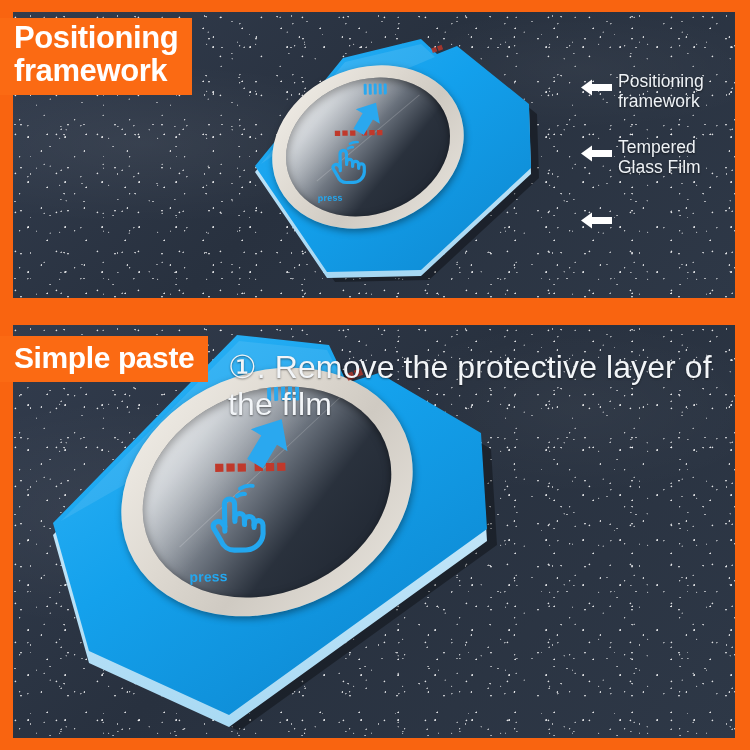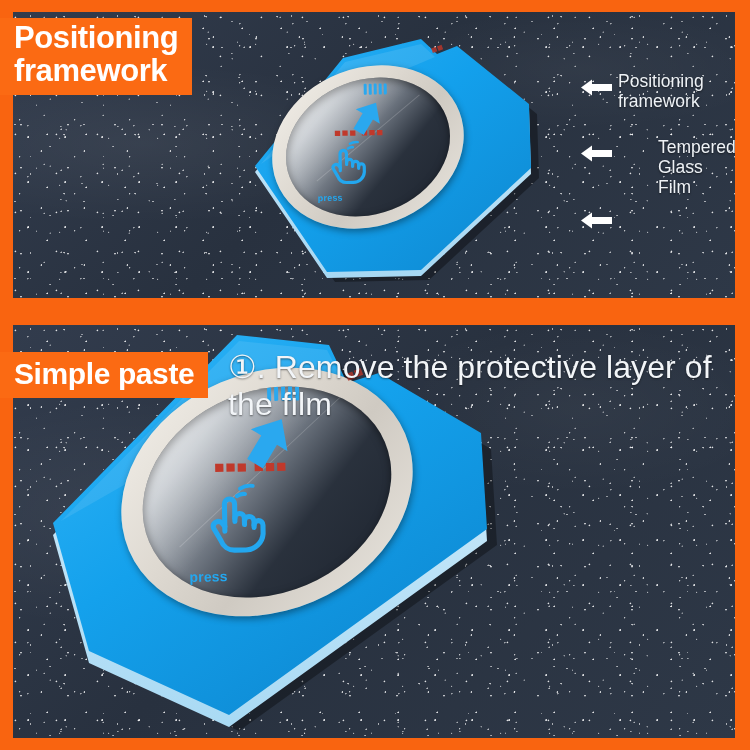--- a/index.html
+++ b/index.html
@@ -76,21 +76,21 @@
     letter-spacing:-.4px;
     white-space:pre-line;
     z-index:6;
   }
   #headline-top{
     left:0px; top:18px;
     padding:4px 14px 7px 14px;
     font-size:31px;
   }
   #headline-bottom{
-    left:0px; top:352px;
+    left:0px; top:336px;
     padding:6px 14px 8px 14px;
     font-size:30px;
   }
 
   
   #step-text{
     position:absolute;
     left:228px; top:348px;
     color:#f2f5f8;
     font-size:32px;
@@ -112,21 +112,21 @@
     margin-right:6px;
   }
   .callout .ctext{
     color:#eef2f6;
     font-size:17.5px;
     line-height:1.13;
     white-space:pre-line;
     text-shadow:0 1px 2px rgba(0,0,0,.55);
   }
   #callout-1{ left:568px; top:60px; }
-  #callout-2{ left:568px; top:126px;gap:40px; }
+  #callout-2{ left:568px; top:126px; }
   #callout-3{ left:568px; top:193px; }
 
   
   .product{ position:absolute; z-index:3; }
 
   .glass-disc{ position:absolute; }
 
   .ring{
     position:absolute; inset:0;
     border-radius:50%;

